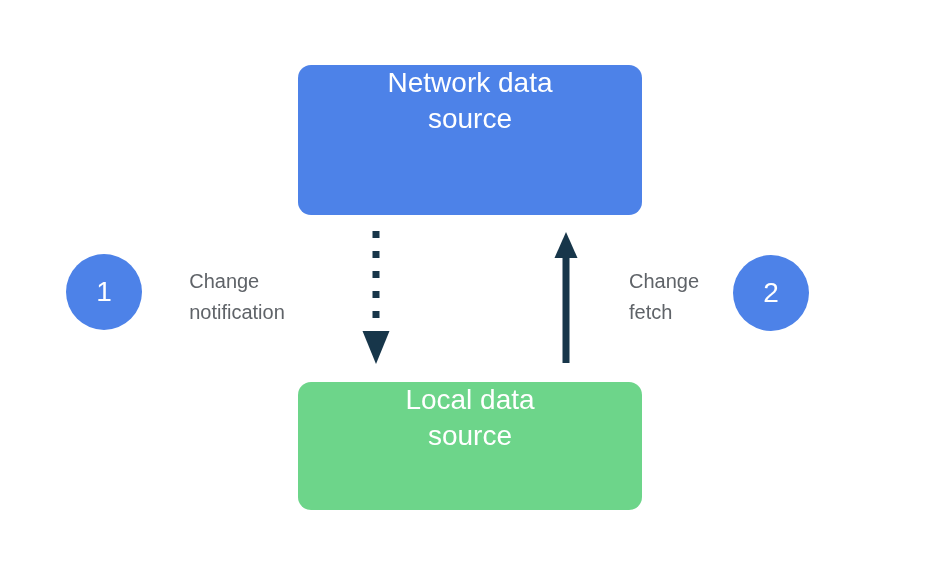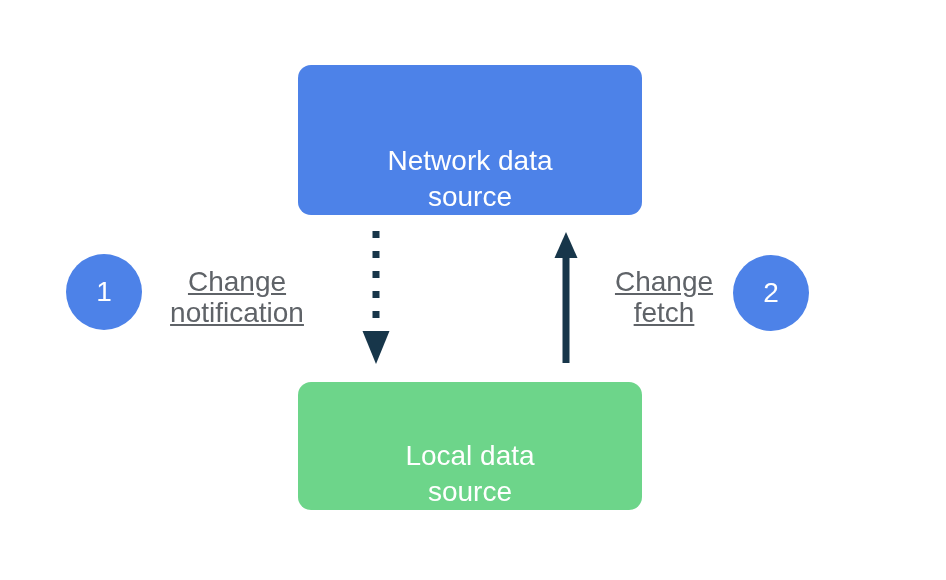--- a/index.html
+++ b/index.html
@@ -11,21 +11,21 @@
   .canvas {
     position: relative;
     width: 946px;
     height: 580px;
     overflow: hidden;
     background: var(--background, #ffffff);
   }
   .node {
     position: absolute;
     display: flex;
-    align-items: flex-end;
+    align-items: flex-start;
     justify-content: center;
     text-align: center;
     color: var(--node-text, #ffffff);
     font-size: 28px;
     line-height: 36px;
     white-space: pre-line;
     border-radius: 13px;
   }
   .node-network {
     left: 298px;
@@ -51,26 +51,24 @@
     display: flex;
     align-items: center;
     justify-content: center;
     font-size: 28px;
   }
   .badge-1 { left: 66px;  top: 254px; }
   .badge-2 { left: 733px; top: 255px; }
   .flow-label {
     position: absolute;
     transform: translateX(-50%);
-    text-align: center;
     color: var(--label-text, #5f6368);
-    font-size: 28px;
+    font-size: 20px;
     line-height: 31px;
     white-space: pre-line;
-    text-decoration: underline;
   }
   .flow-label-1 { left: 237px; top: 266px; }
   .flow-label-2 { left: 664px; top: 266px; }
   .arrow { position: absolute; }
   .arrow-dotted { left: 362px; top: 231px; }
   .arrow-solid  { left: 554px; top: 232px; }
   .arrow-fill { fill: var(--arrow, #17364a); }
 </style>
 </head>
 <body>

